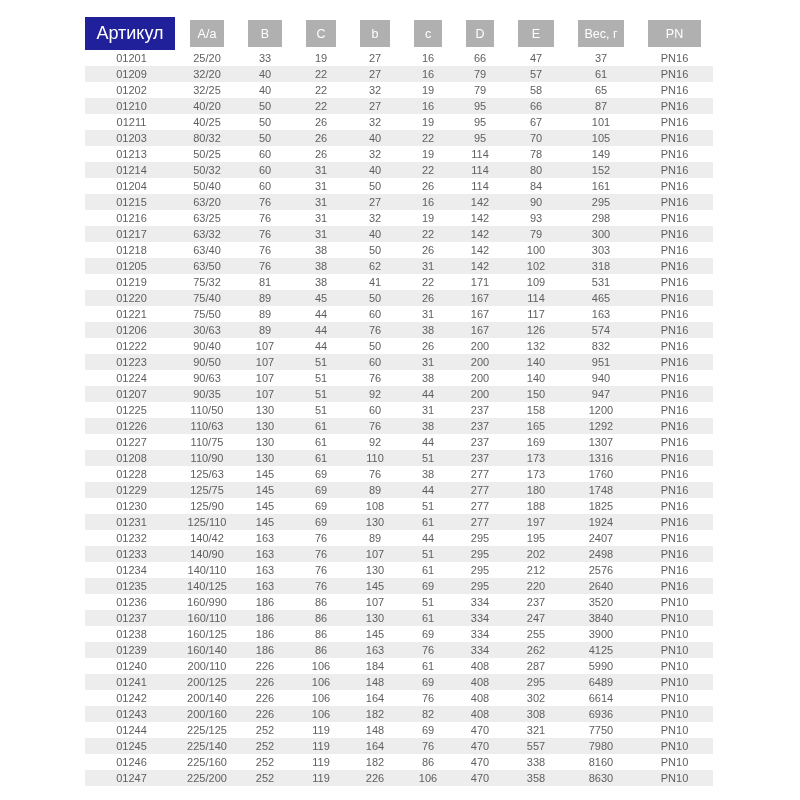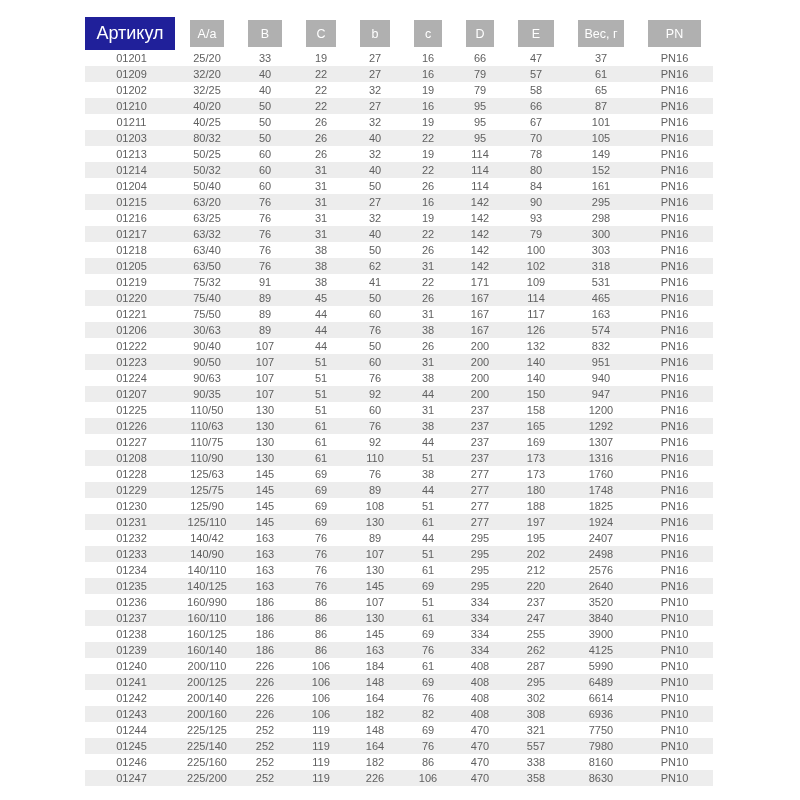--- a/index.html
+++ b/index.html
@@ -240,21 +240,21 @@
         <div class="dcell">62</div>
         <div class="dcell">31</div>
         <div class="dcell">142</div>
         <div class="dcell">102</div>
         <div class="dcell">318</div>
         <div class="dcell">PN16</div>
       </div>
       <div class="grid-row data-row">
         <div class="dcell">01219</div>
         <div class="dcell">75/32</div>
-        <div class="dcell">91</div>
+        <div class="dcell">81</div>
         <div class="dcell">38</div>
         <div class="dcell">41</div>
         <div class="dcell">22</div>
         <div class="dcell">171</div>
         <div class="dcell">109</div>
         <div class="dcell">531</div>
         <div class="dcell">PN16</div>
       </div>
       <div class="grid-row data-row">
         <div class="dcell">01220</div>

